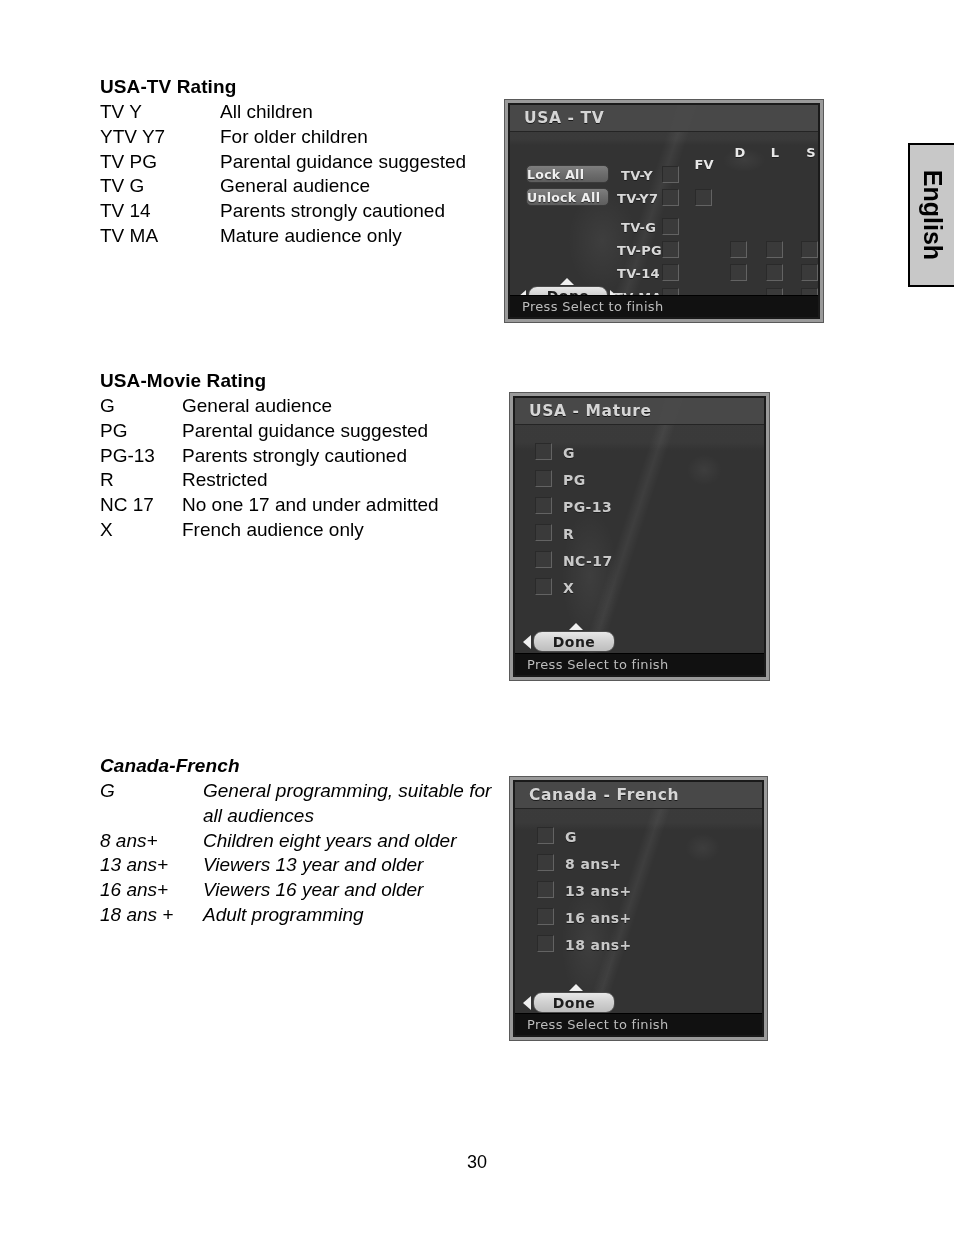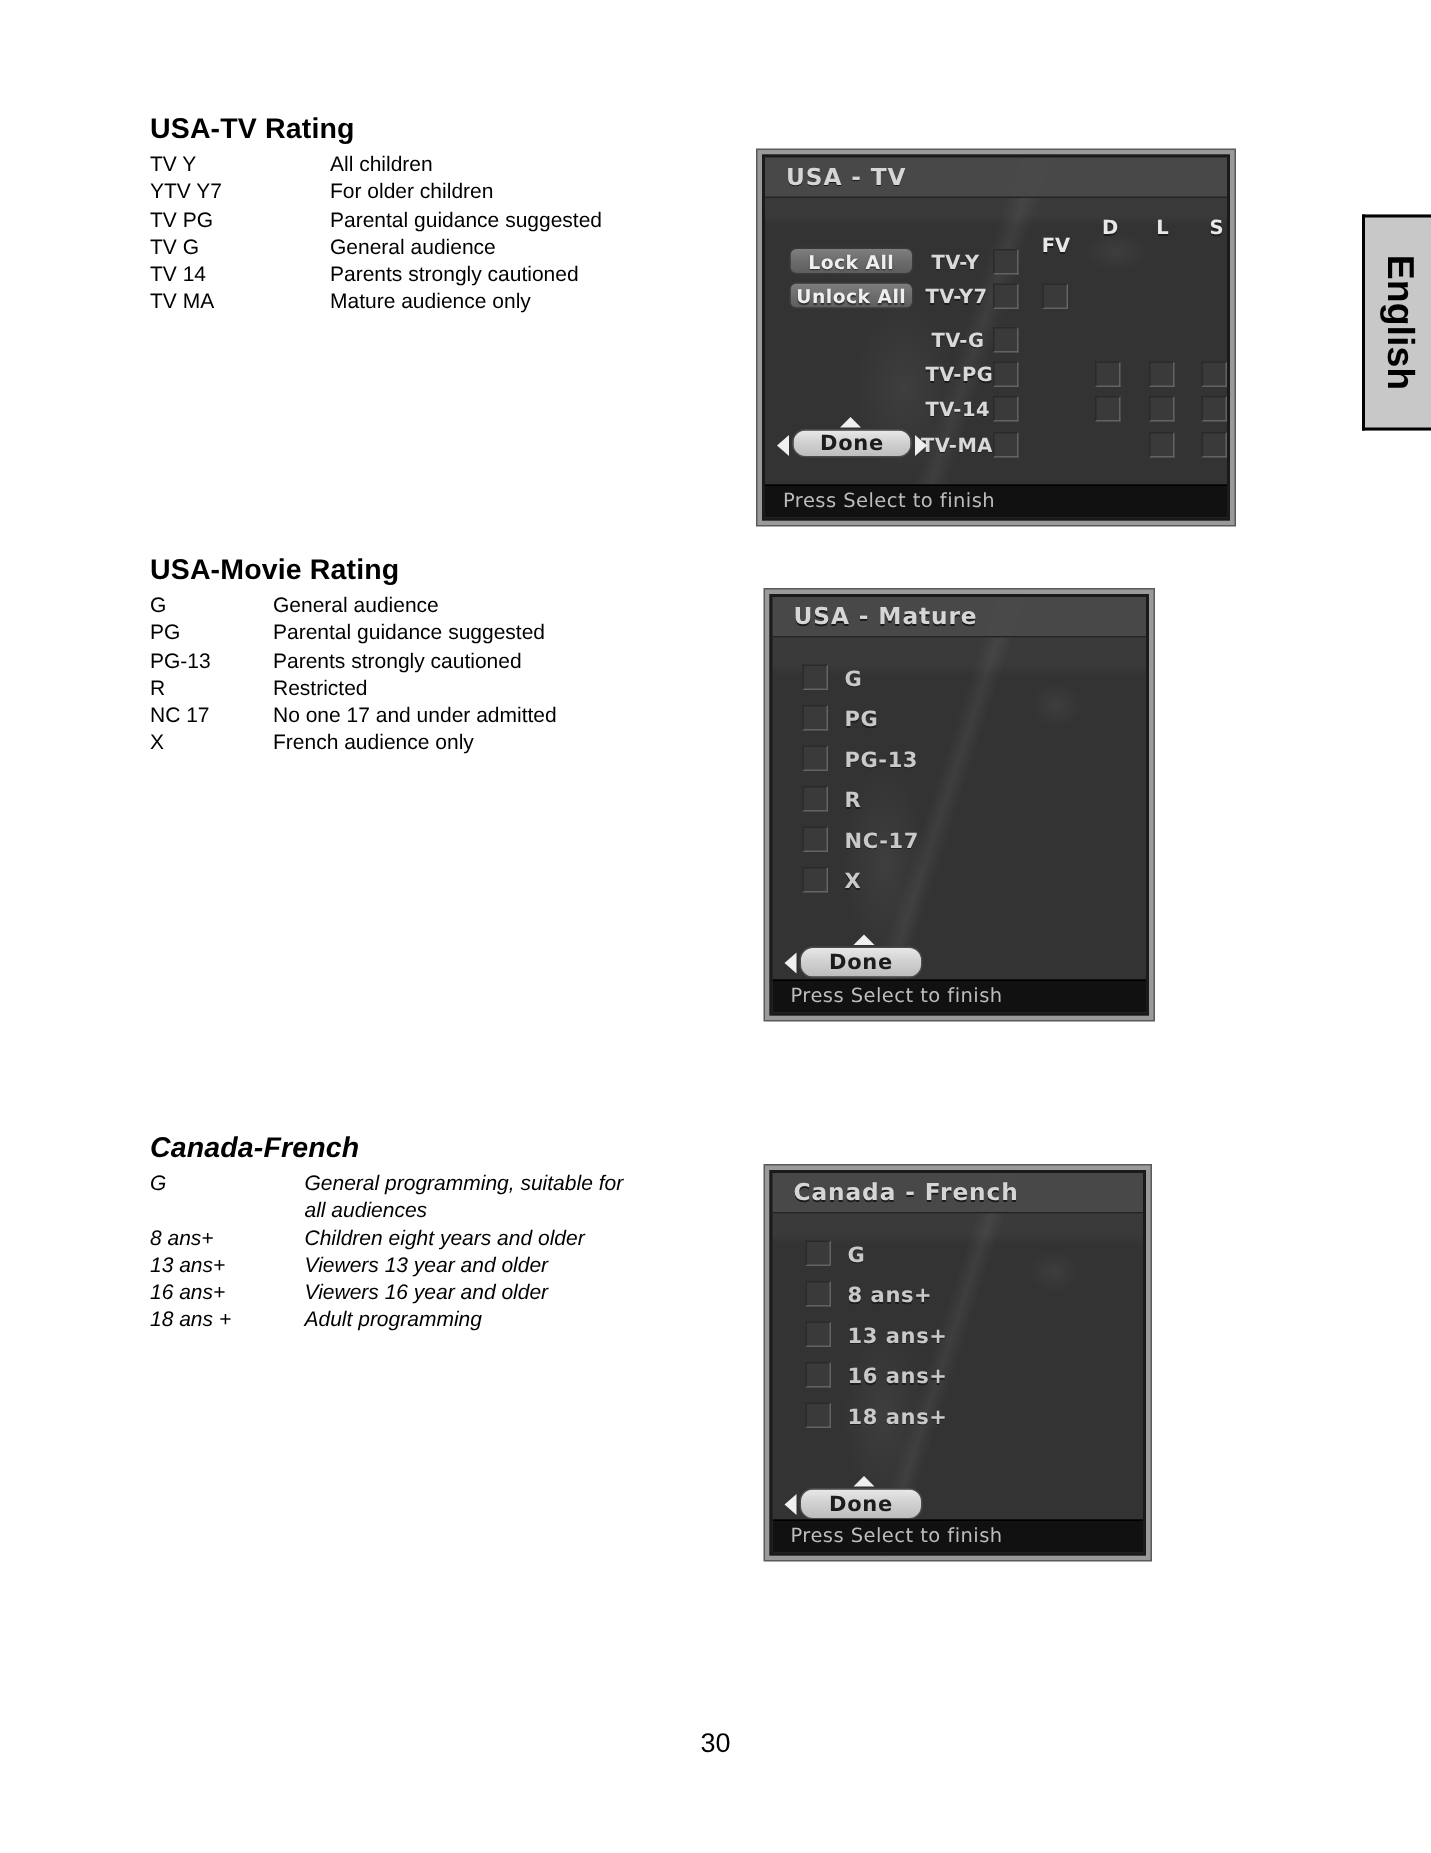--- a/index.html
+++ b/index.html
@@ -47,21 +47,21 @@
   .section { position: absolute; }
   .section-title {
     font-size: 19px;
     font-weight: bold;
     letter-spacing: 0.1px;
     margin: 0 0 2px 0;
     white-space: nowrap;
   }
   .rating-table {
     border-collapse: collapse;
-    font-size: 14px;
+    font-size: 19px;
     line-height: 1.305;
   }
   .rating-table td {
     padding: 0;
     vertical-align: top;
     white-space: pre-wrap;
   }
   .rating-table td.code { padding-right: 6px; }
 
   
@@ -135,21 +135,21 @@
 
   
   .osd-btn {
     position: absolute;
     background: linear-gradient(180deg, #7e7e7e 0%, #6d6d6d 50%, #5e5e5e 100%);
     border: 1px solid #3a3a3a;
     border-radius: 5px;
     color: #efefef;
     font-size: 12.5px;
     font-weight: bold;
-    text-align: center;
+    text-align: left;
     box-sizing: border-box;
     letter-spacing: 0.3px;
     text-shadow: 0 1px 1px #2a2a2a;
   }
 
   
   .done-wrap { position: absolute; }
   .done-pill {
     position: absolute;
     left: 12px;
@@ -255,21 +255,21 @@
       <td>Parents strongly cautioned</td>
     </tr>
     <tr>
       <td class="code">TV MA</td>
       <td>Mature audience only</td>
     </tr>
   </tbody>
     </table>
 </div>
 
-<div class="osd" style="left:505px; top:100px; width:318px; height:250px;">
+<div class="osd" style="left:505px; top:100px; width:318px; height:222px;">
   <div class="osd-inner">
     <div class="osd-bg"></div>
 
     <div class="osd-title">USA - TV</div>
 
     <div class="osd-body">
 
       <div class="col-head" style="left:183px; top:13px;margin-top:12px;">FV</div>
       <div class="col-head" style="left:219px; top:13px;">D</div>
       <div class="col-head" style="left:254px; top:13px;">L</div>

